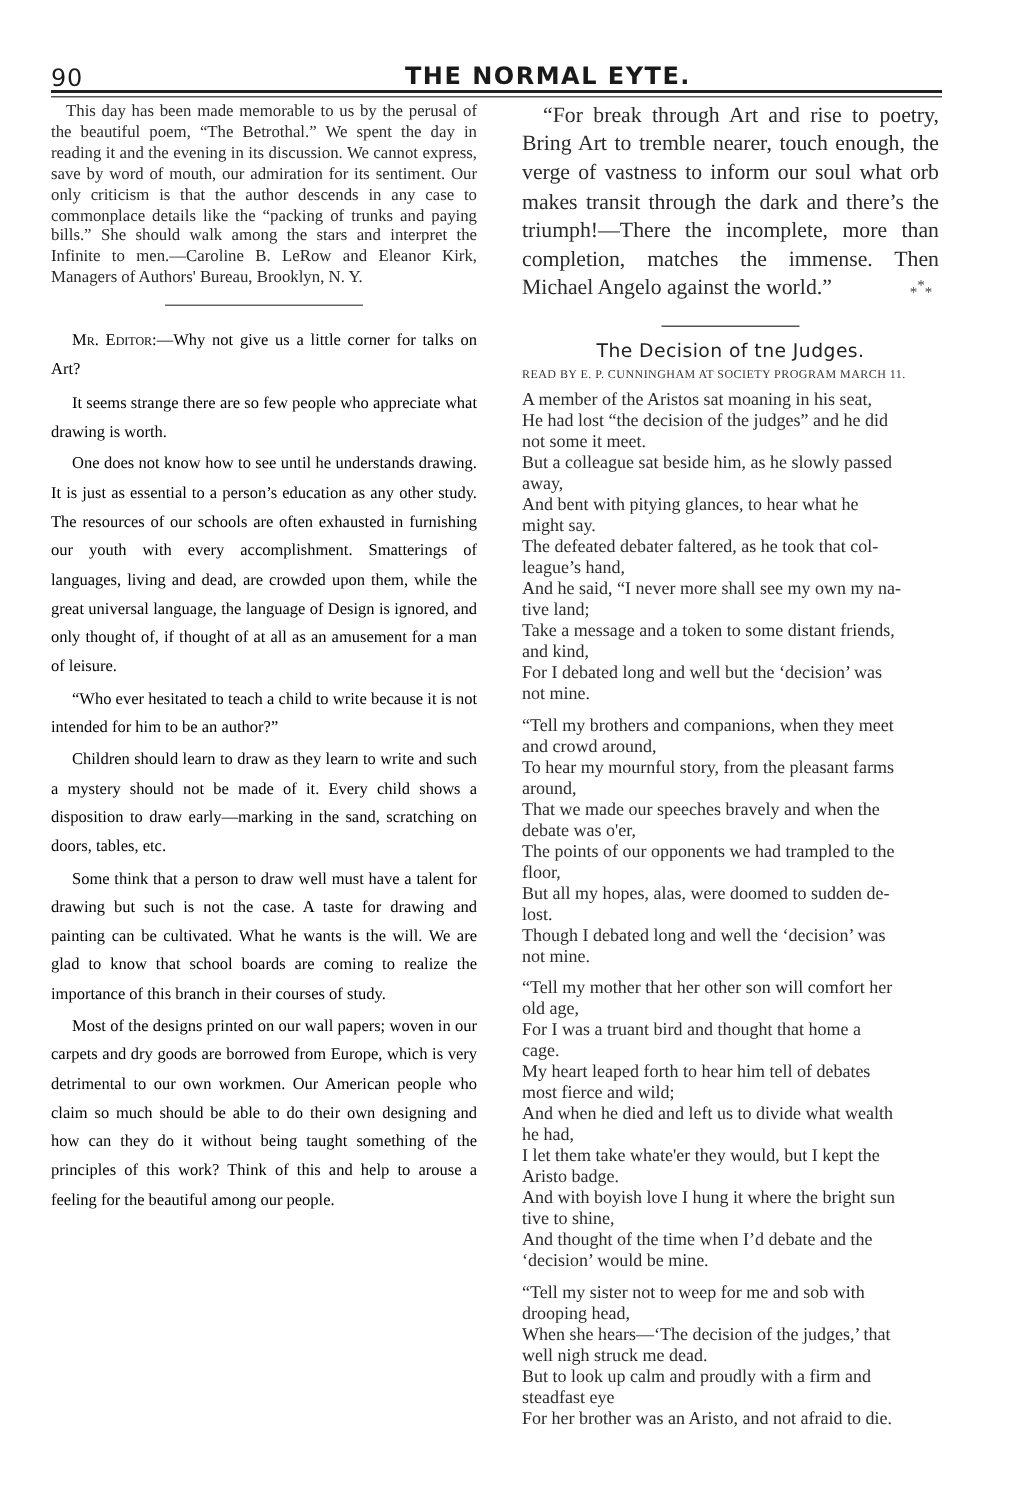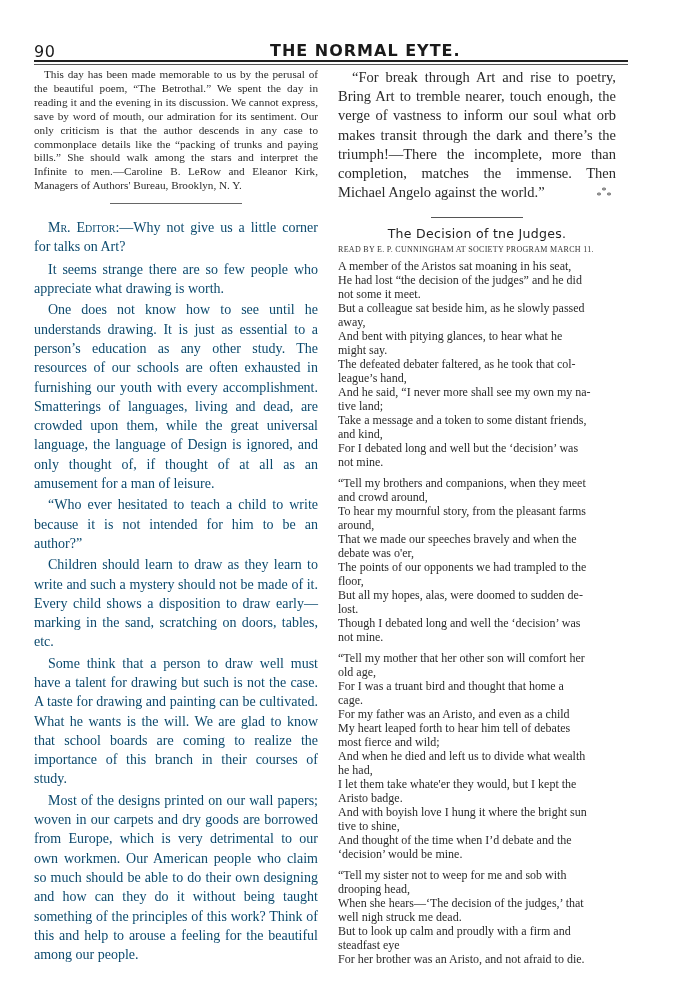--- a/index.html
+++ b/index.html
@@ -21,30 +21,30 @@
     font-size: 16px; font-weight: bold; color: #1a1a1a; letter-spacing: 1px;
   }
   .rule-thick {
     position: absolute; left: 34px; top: 60px; width: 594px; height: 2px; background: #222;
   }
   .rule-thin {
     position: absolute; left: 34px; top: 64px; width: 594px; height: 1px; background: #555;
   }
   .col { position: absolute; top: 68px; }
   .col-left { left: 34px; width: 284px; }
-  .col-right { left: 338px; width: 278px; }
+  .col-right { left: 348px; width: 278px; }
 
   .notice {
     font-size: 11.2px; line-height: 13.9px; text-align: justify; margin: 0;
     text-indent: 10px; color: #2a2a2a;
   }
   .short-rule { width: 132px; height: 1px; background: #666; margin: 10px auto 14px auto; }
   .essay p {
-    font-size: 14px; line-height: 19.3px; text-align: justify; margin: 0 0 2px 0;
-    text-indent: 14px; color: #0c4a6e;
+    font-size: 11px; line-height: 19.3px; text-align: justify; margin: 0 0 2px 0;
+    text-indent: 14px; color: #000000;
   }
   .essay p.first { margin-bottom: 3px; }
   .smallcaps { font-variant: small-caps; }
 
   .quote {
     font-size: 14.5px; line-height: 19.2px; text-align: justify; margin: 0;
     text-indent: 14px; color: #2a2a2a;
   }
   .stars { display: inline-block; margin-left: 38px; font-size: 10px; position: relative; top: 2px; color: #444; }
   .stars .s2 { position: relative; top: -5px; }
@@ -110,21 +110,20 @@
           <div class="line">“Tell my brothers and companions, when they meet<span class="cont">and crowd around,</span></div>
           <div class="line">To hear my mournful story, from the pleasant farms<span class="cont">around,</span></div>
           <div class="line">That we made our speeches bravely and when the<span class="cont">debate was o'er,</span></div>
           <div class="line">The points of our opponents we had trampled to the<span class="cont">floor,</span></div>
           <div class="line">But all my hopes, alas, were doomed to sudden de-<span class="cont">lost.</span></div>
           <div class="line">Though I debated long and well the ‘decision’ was<span class="cont">not mine.</span></div>
         </div>
         <div class="stanza">
           <div class="line">“Tell my mother that her other son will comfort her<span class="cont">old age,</span></div>
           <div class="line">For I was a truant bird and thought that home a<span class="cont">cage.</span></div>
-          <div class="line">For my father was an Aristo, and even as a child</div>
           <div class="line">My heart leaped forth to hear him tell of debates<span class="cont">most fierce and wild;</span></div>
           <div class="line">And when he died and left us to divide what wealth<span class="cont">he had,</span></div>
           <div class="line">I let them take whate'er they would, but I kept the<span class="cont">Aristo badge.</span></div>
           <div class="line">And with boyish love I hung it where the bright sun<span class="cont">tive to shine,</span></div>
           <div class="line">And thought of the time when I’d debate and the<span class="cont">‘decision’ would be mine.</span></div>
         </div>
         <div class="stanza">
           <div class="line">“Tell my sister not to weep for me and sob with<span class="cont">drooping head,</span></div>
           <div class="line">When she hears—‘The decision of the judges,’ that<span class="cont">well nigh struck me dead.</span></div>
           <div class="line">But to look up calm and proudly with a firm and<span class="cont">steadfast eye</span></div>

